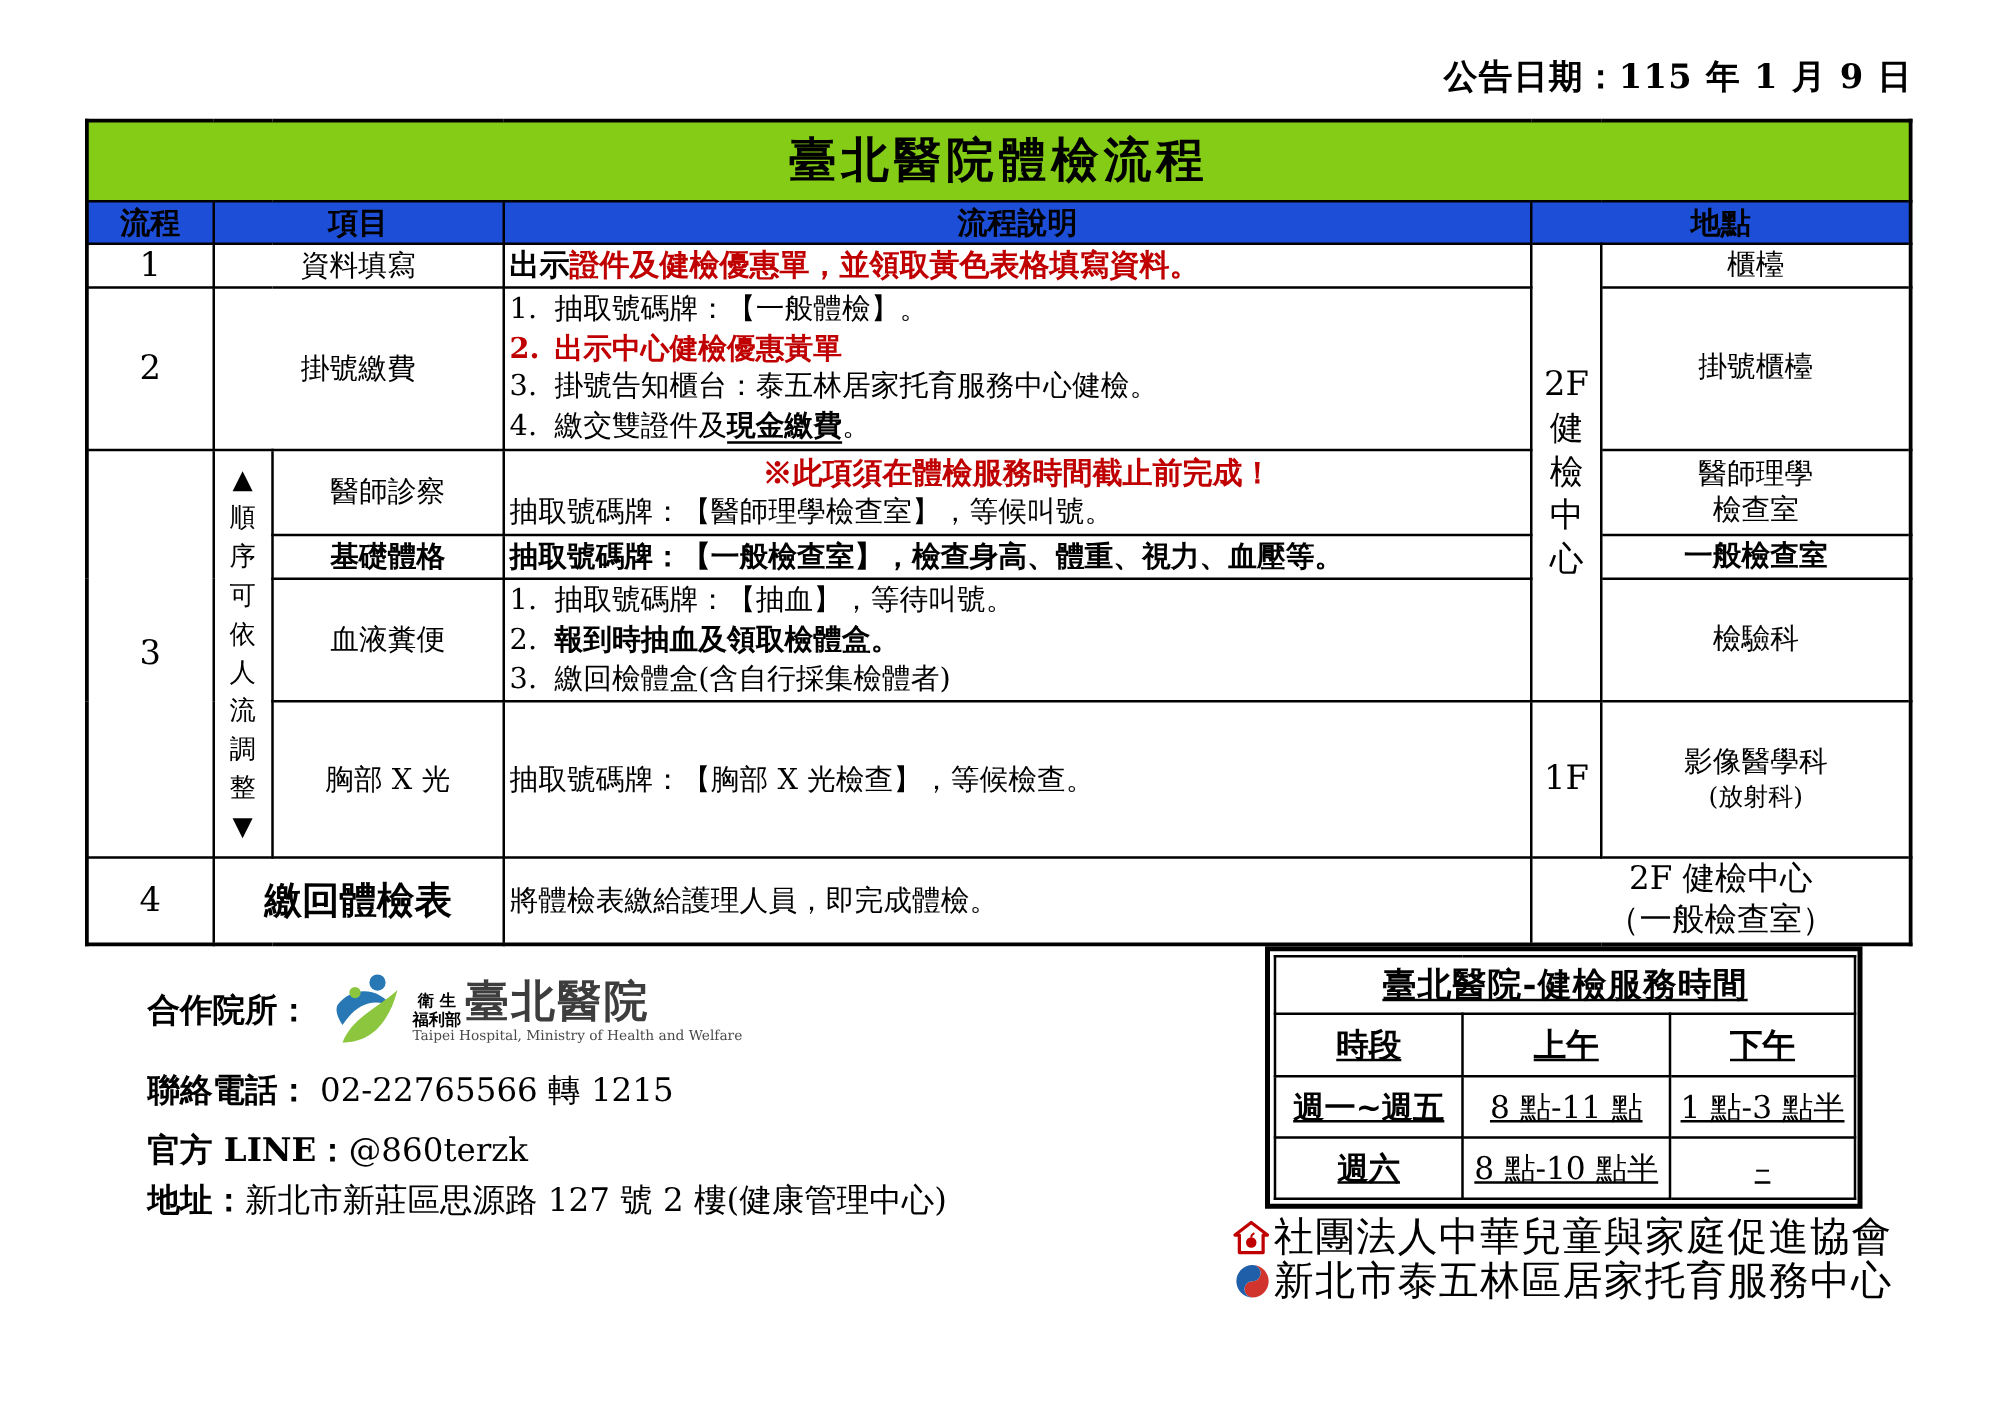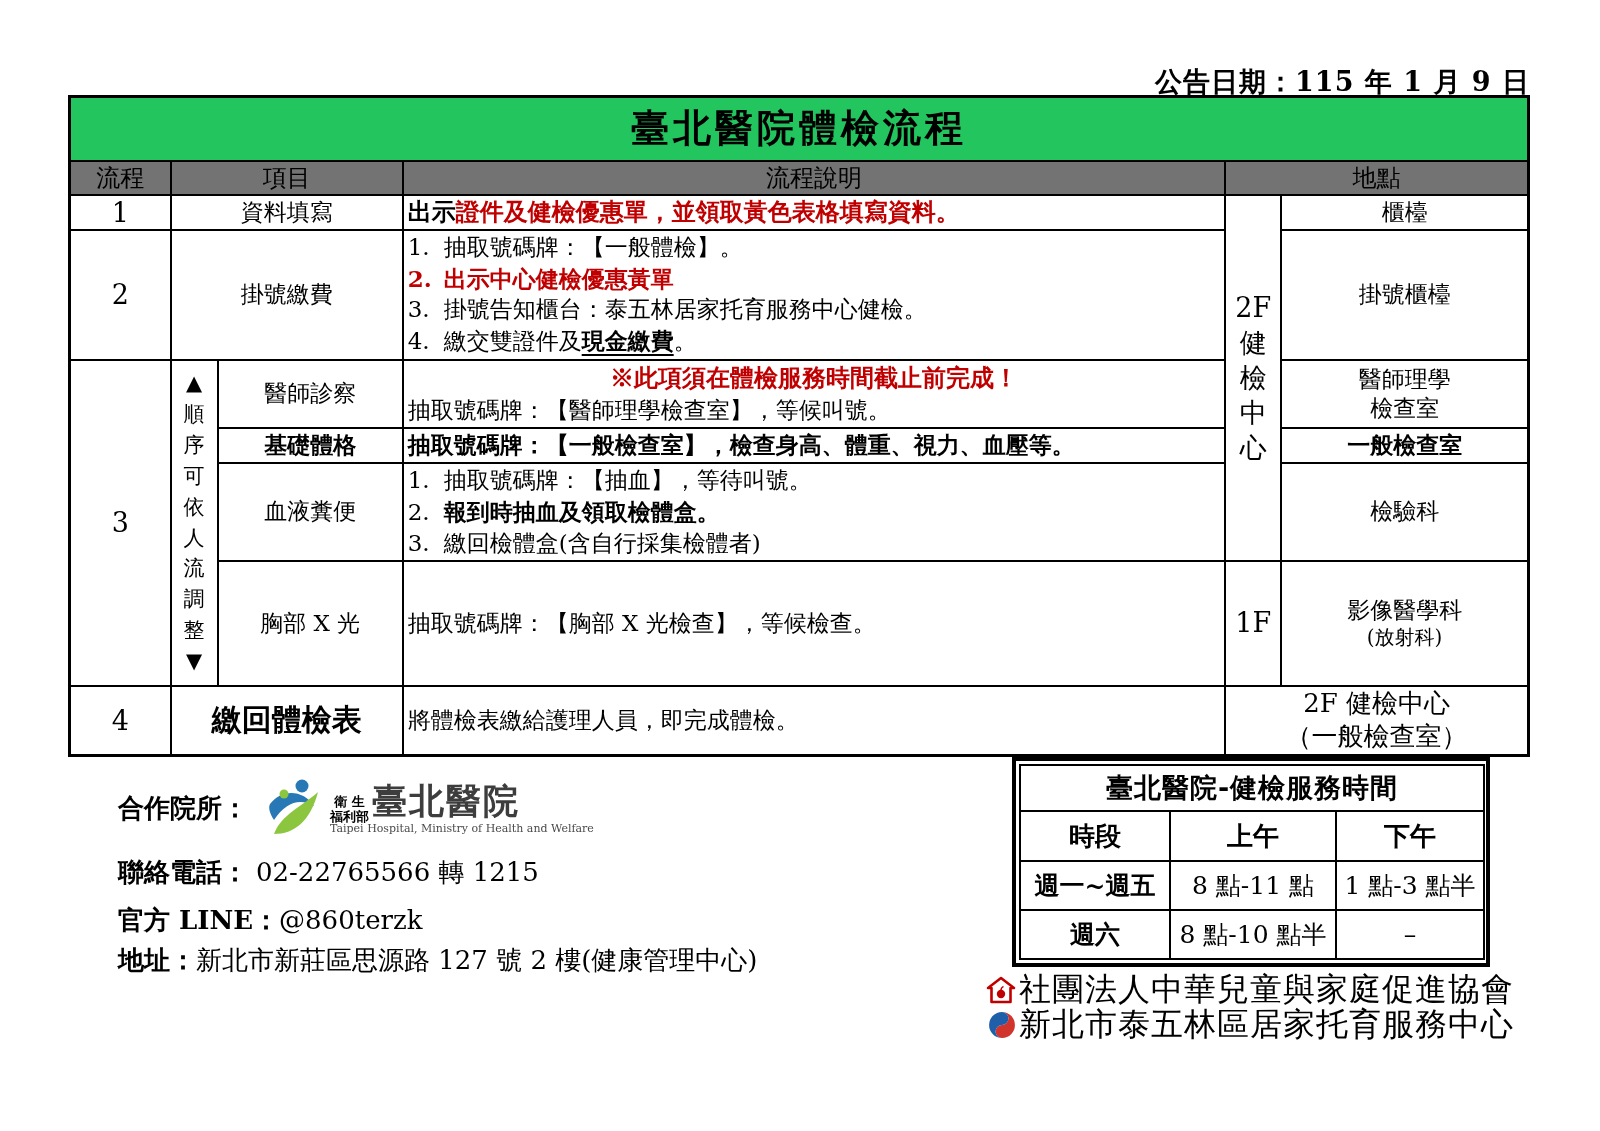--- a/index.html
+++ b/index.html
@@ -2,36 +2,36 @@
 <html><head>
 <meta charset="utf-8">
 <style>
   * { box-sizing: border-box; }
   html,body { margin:0; padding:0; background:#fff; }
   .page {
     position:relative; width:1600px; height:1131px; background:#ffffff;
     font-family:"DejaVu Serif","Liberation Serif",serif; color:#000;
   }
   .announce {
-    position:absolute; top:64px; right:70px;
+    position:absolute; top:43px; right:70px;
     font-size:27px; font-weight:600; letter-spacing:1px;
   }
 
   
   table.main {
     position:absolute; left:68px; top:95px; width:1462px;
     border-collapse:collapse; table-layout:fixed;
     border:3px solid #000;
   }
   table.main td, table.main th { border:2px solid #000; padding:0 4px; }
   .title-cell {
-    background:#22c55e; height:64px; text-align:center;
+    background:#84cc16; height:64px; text-align:center;
     font-size:38px; font-weight:bold; letter-spacing:4px;
   }
-  .head-row th { background:#737373; height:33px; font-size:24px; font-weight:normal; text-align:center; }
+  .head-row th { background:#1d4ed8; height:33px; font-size:24px; font-weight:bold; text-align:center; }
   .num-cell  { text-align:center; font-size:27px; }
   .item-cell { text-align:center; font-size:23px; }
   .desc-cell { padding:2px 10px; font-size:23px; vertical-align:middle; }
   .loc-cell  { text-align:center; font-size:23px; line-height:1.25; }
   .preline   { white-space:pre-line; }
   .floor-cell { text-align:center; font-size:27px; line-height:1.3; white-space:pre-line; padding:0; }
   .arrow-cell { text-align:center; font-size:21px; line-height:1.47; white-space:pre-line; padding:2px 0; }
   .list-line { display:flex; align-items:baseline; line-height:31px; }
   .list-num  { width:36px; flex:none; }
   .red  { color:#C00000; }
@@ -61,21 +61,21 @@
   .moh { font-size:13px; font-weight:bold; line-height:1.15; text-align:center; margin-right:3px; margin-top:6px; }
   .hosp { font-size:35px; font-weight:bold; color:#3d3d3d; letter-spacing:2px; }
   .eng  { font-size:11px; color:#4a4a4a; margin-top:-3px; }
   .phone-line { position:absolute; top:95px;  left:0; }
   .line-line  { position:absolute; top:143px; left:0; }
   .addr-line  { position:absolute; top:183px; left:0; }
   .value { margin-left:8px; }
 
   
   .hours { position:absolute; left:1012px; top:757px; width:478px; border:4px solid #000; padding:3px; background:#fff; }
-  .hours table { width:100%; border-collapse:collapse; table-layout:fixed; border:2px solid #000; }
+  .hours table { width:100%; border-collapse:collapse; table-layout:fixed; border:2px solid #000;text-decoration:underline; }
   .hours td { border:2px solid #000; text-align:center; padding:0; }
   .hours .ht { font-size:27px; font-weight:bold; height:46px; letter-spacing:1px; }
   .hours .hh { font-size:26px; font-weight:bold; height:50px; }
   .hours .hp { font-size:25px; font-weight:bold; height:49px; }
   .hours .hv { font-size:25px; height:49px; }
 
   
   .footer { position:absolute; right:86px; top:972px; }
   .f-line { display:flex; align-items:center; justify-content:flex-end; height:35px; font-size:32px; font-weight:500; letter-spacing:1px; }
   .f-line svg { margin-right:3px; flex:none; }

